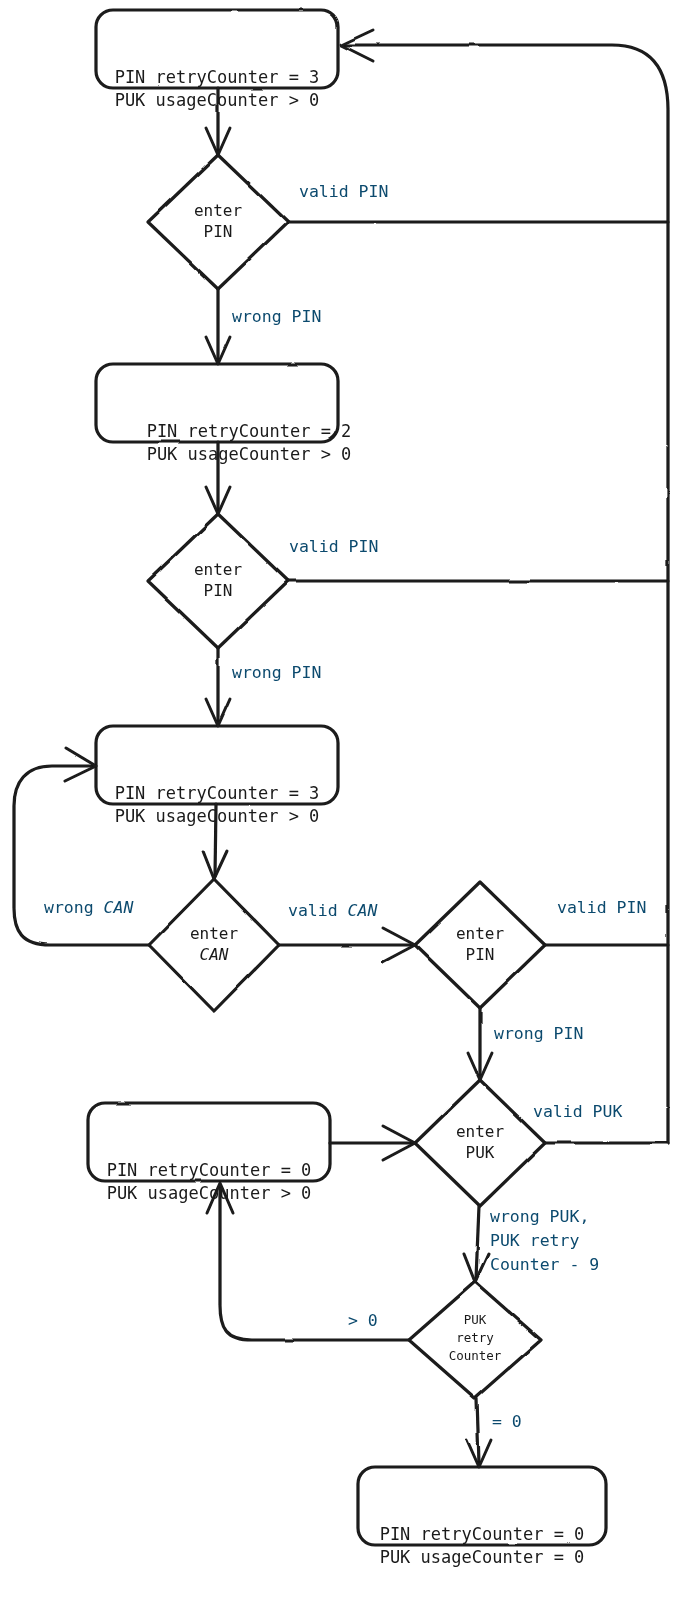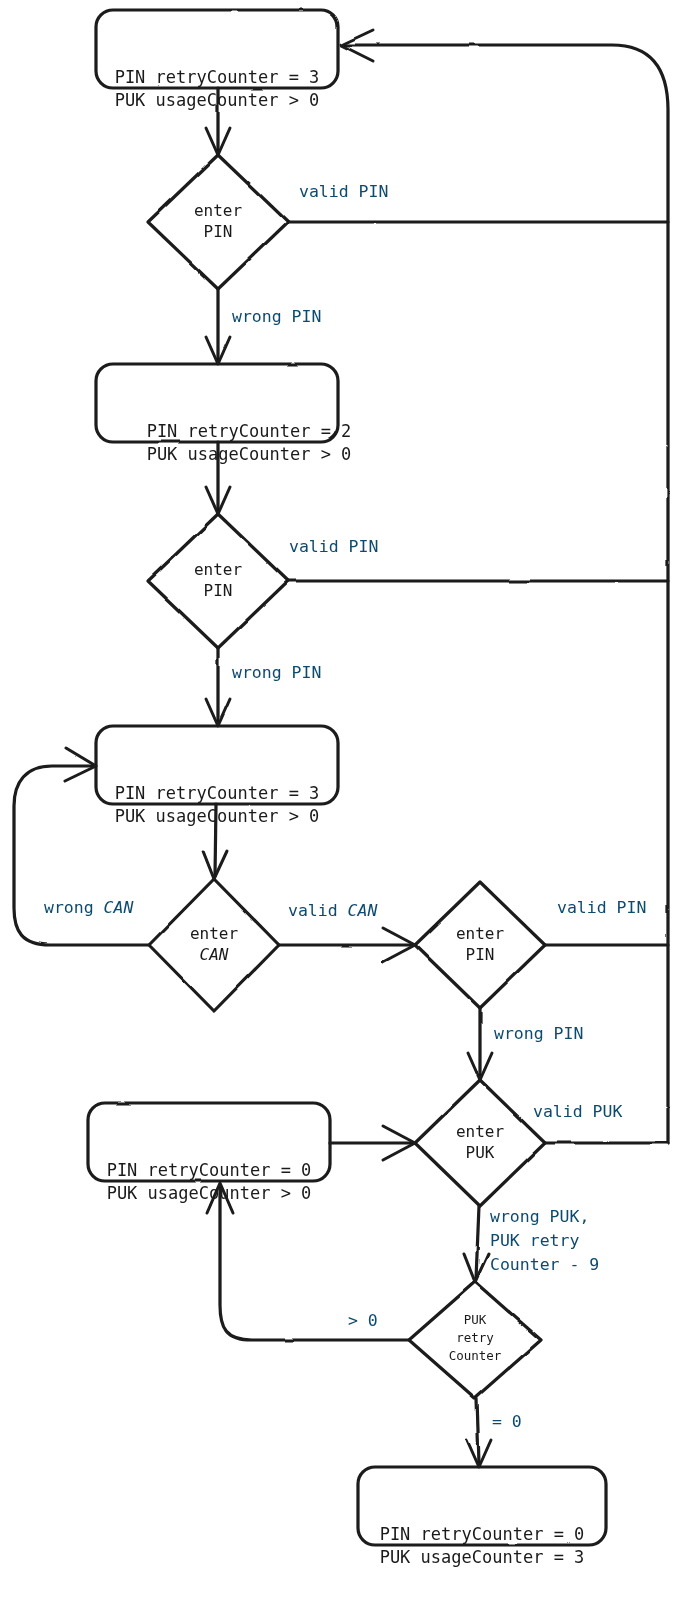--- a/index.html
+++ b/index.html
@@ -128,21 +128,21 @@
   <div class="node-text dia-text" style="left:144px;top:923px;width:140px;"><span>enter</span><br><span class="ital">CAN</span></div>
 
   <div class="node-text dia-text" style="left:410px;top:923px;width:140px;"><span>enter</span><br><span>PIN</span></div>
 
   <div class="node-text box-text" style="left:88px;top:1119px;width:242px;"><span>PIN retryCounter = 0</span><br><span>PUK usageCounter &gt; 0</span></div>
 
   <div class="node-text dia-text" style="left:410px;top:1121px;width:140px;"><span>enter</span><br><span>PUK</span></div>
 
   <div class="node-text dia-small" style="left:405px;top:1311px;width:140px;"><span>PUK</span><br><span>retry</span><br><span>Counter</span></div>
 
-  <div class="node-text box-text" style="left:358px;top:1483px;width:248px;"><span>PIN retryCounter = 0</span><br><span>PUK usageCounter = 3</span></div>
+  <div class="node-text box-text" style="left:358px;top:1483px;width:248px;"><span>PIN retryCounter = 0</span><br><span>PUK usageCounter = 0</span></div>
 
   <div class="edge-label" style="left:299px;top:180px;">valid PIN</div>
   <div class="edge-label" style="left:232px;top:305px;">wrong PIN</div>
   <div class="edge-label" style="left:289px;top:535px;">valid PIN</div>
   <div class="edge-label" style="left:232px;top:661px;">wrong PIN</div>
   <div class="edge-label" style="left:44px;top:896px;">wrong <span class="ital">CAN</span></div>
   <div class="edge-label" style="left:288px;top:899px;">valid <span class="ital">CAN</span></div>
   <div class="edge-label" style="left:557px;top:896px;">valid PIN</div>
   <div class="edge-label" style="left:494px;top:1022px;">wrong PIN</div>
   <div class="edge-label" style="left:533px;top:1100px;">valid PUK</div>

